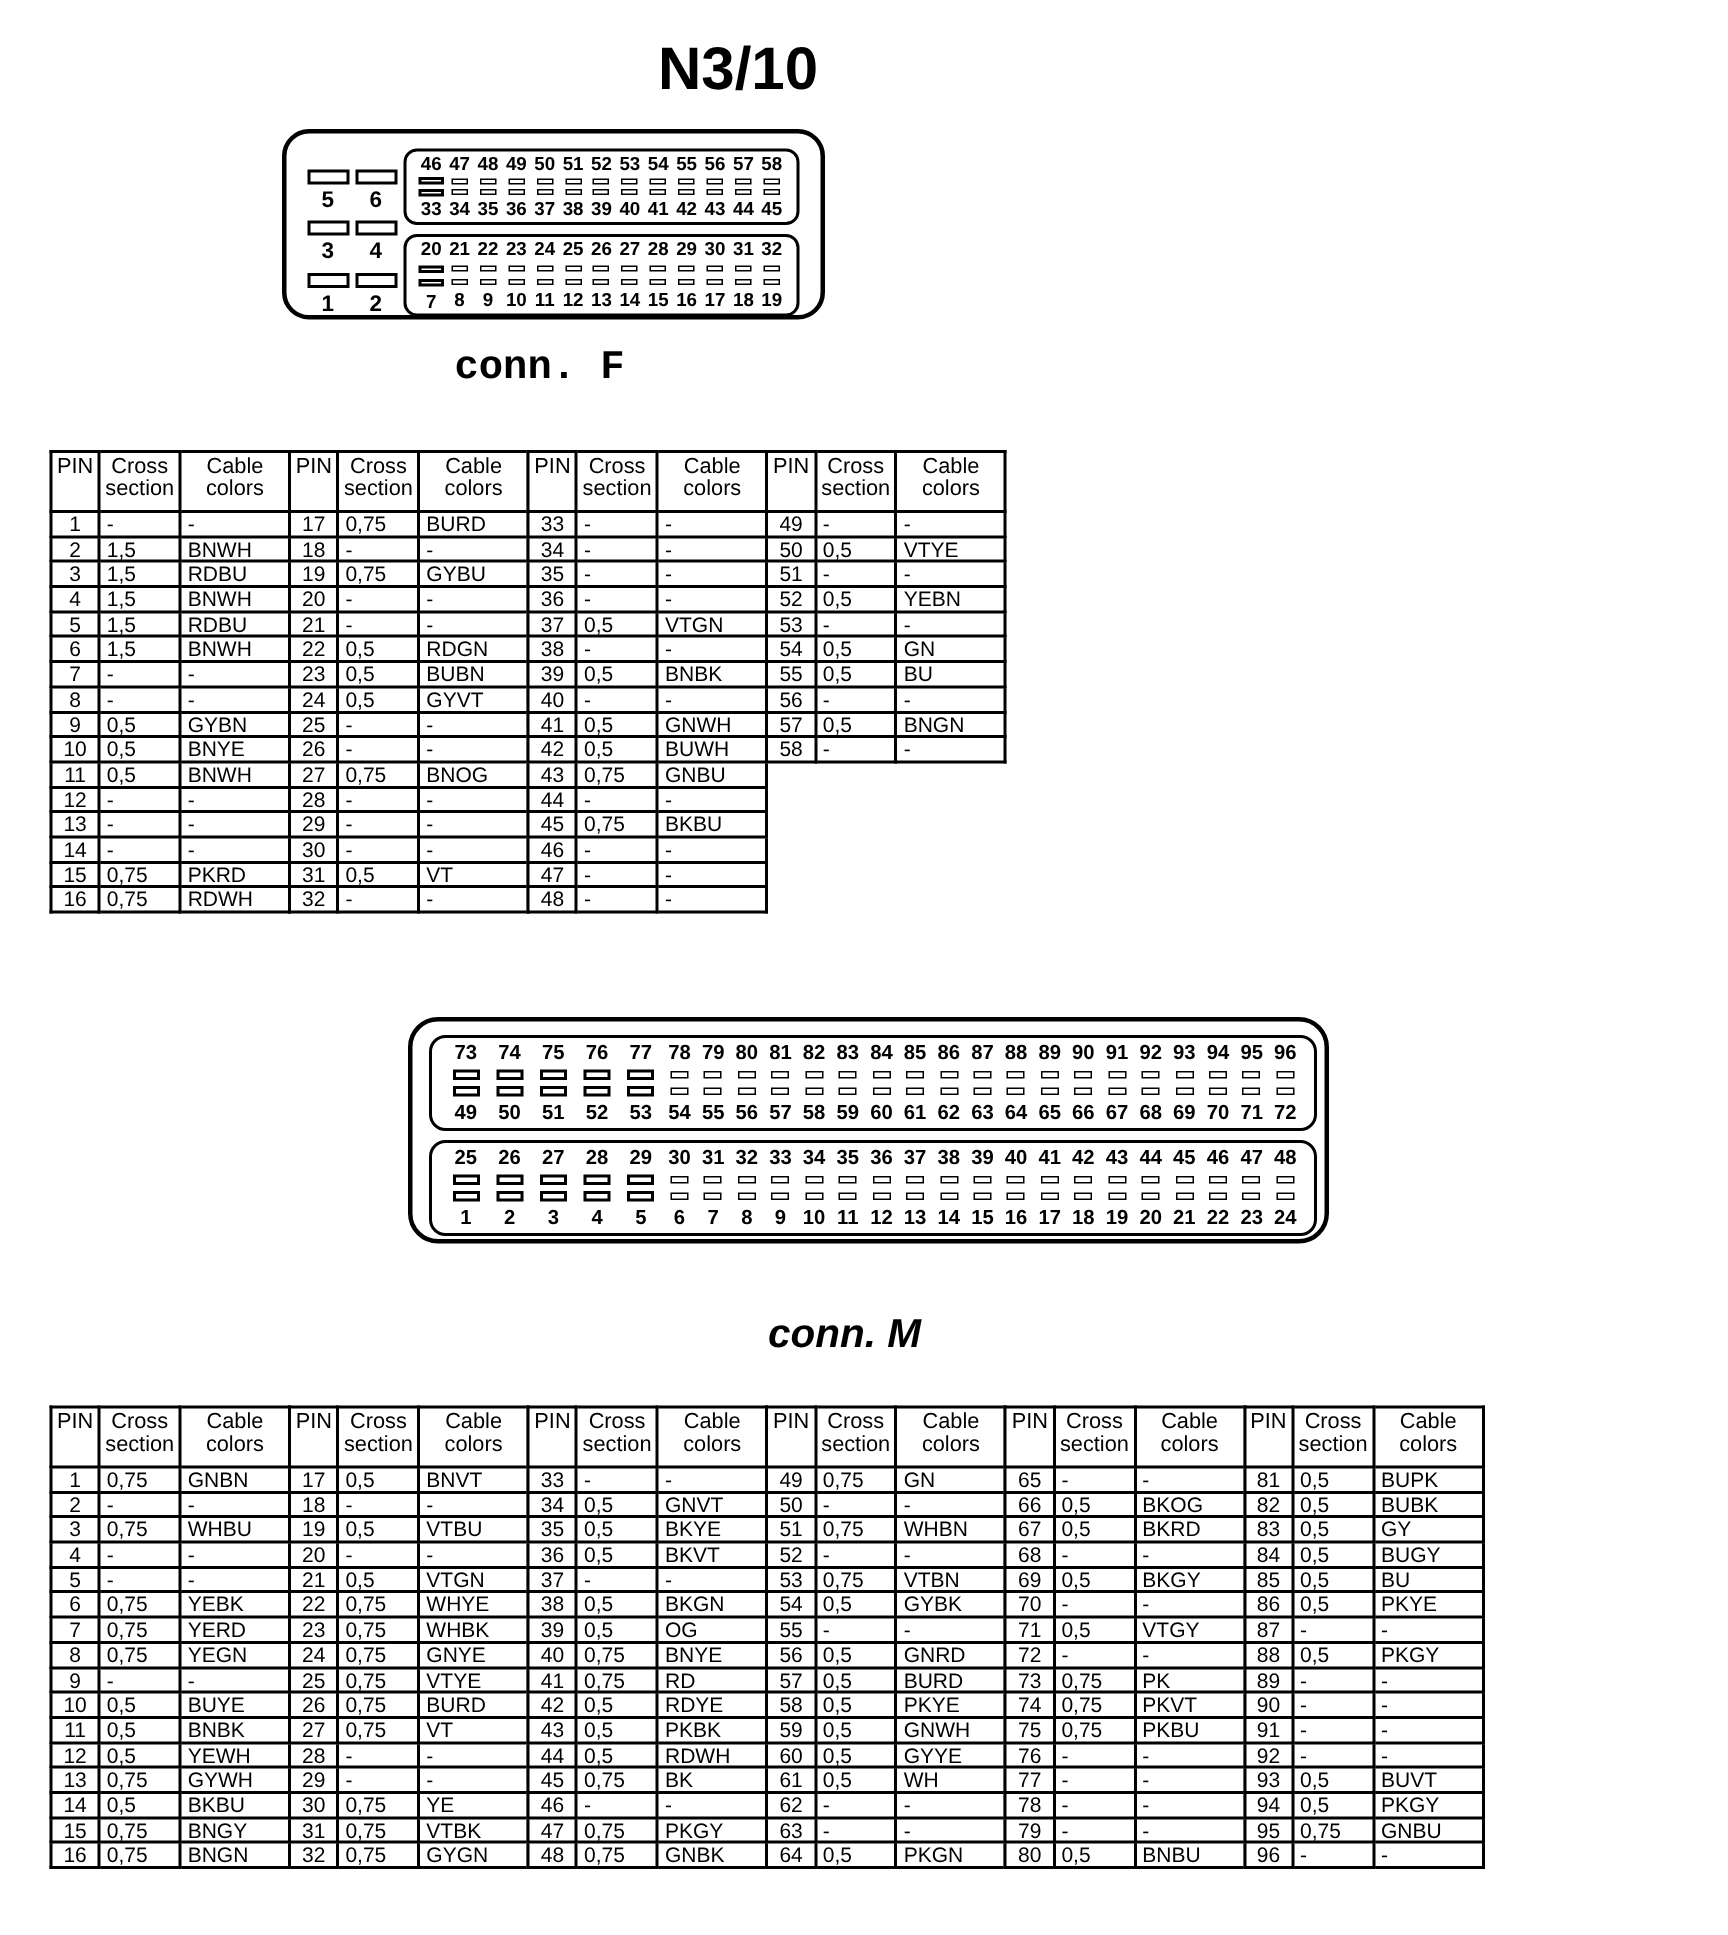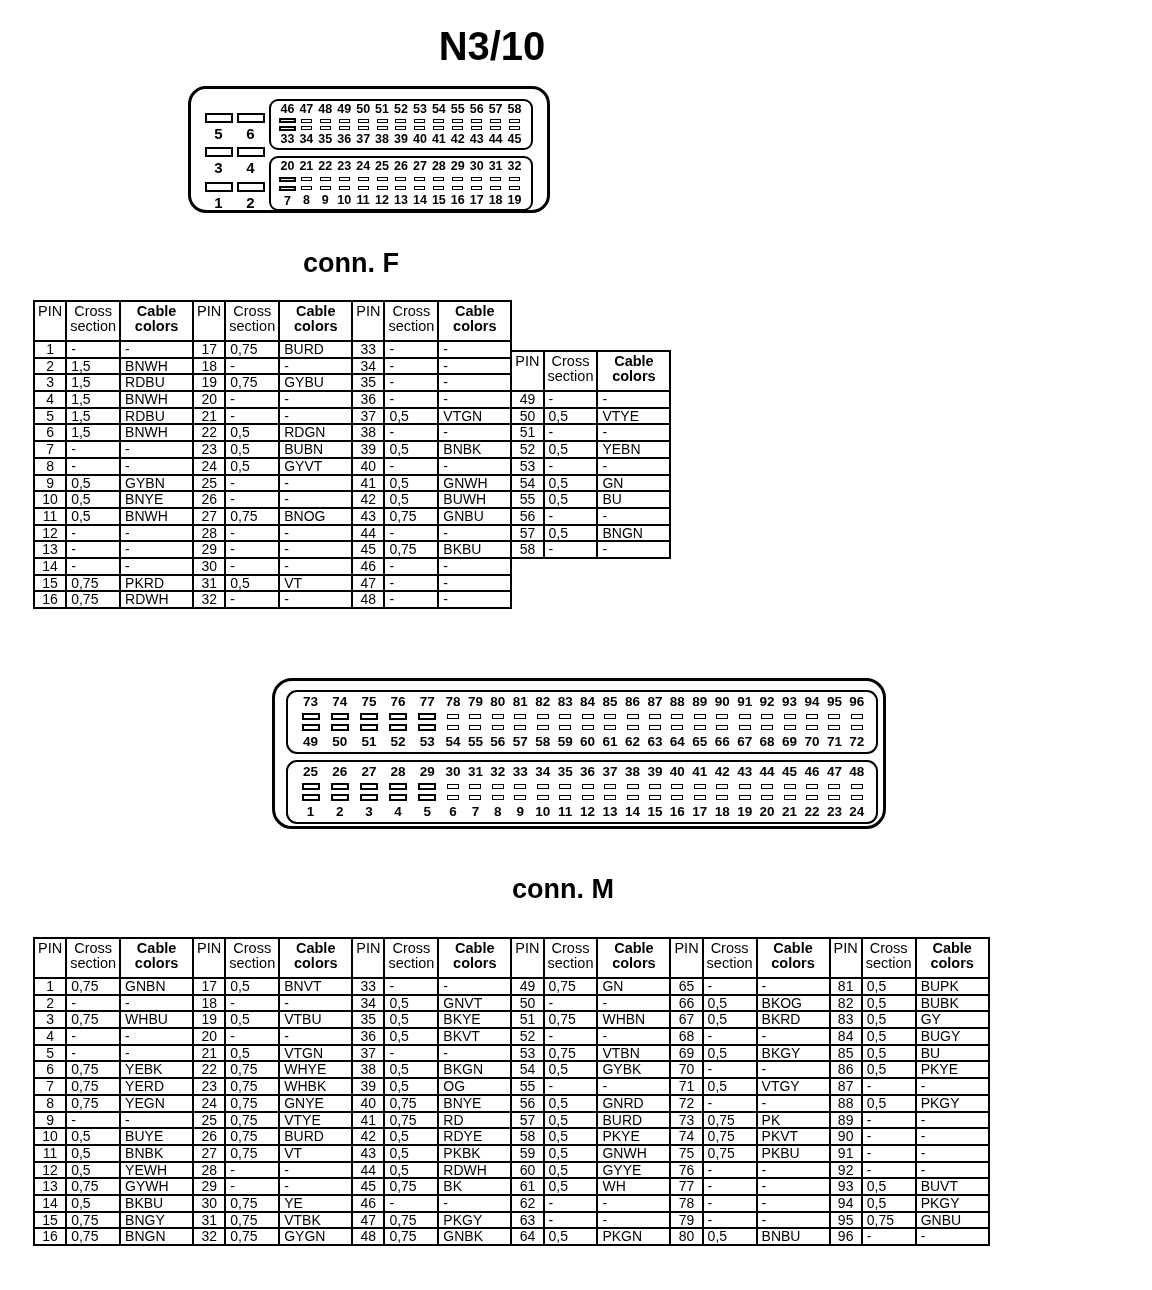--- a/index.html
+++ b/index.html
@@ -3,22 +3,22 @@
 <meta charset="utf-8">
 <style>
   * { margin:0; padding:0; box-sizing:border-box; }
   html,body { background:#fff; }
   body { font-family:"Liberation Sans", sans-serif; color:#000; }
   #canvas { position:relative; width:1152px; height:1290px; background:#ffffff; overflow:hidden; }
 
   .doc-title { position:absolute; left:392px; top:24px; width:200px; text-align:center;
                font-size:40px; font-weight:bold; }
   .section-heading { position:absolute; font-size:27px; font-weight:bold; }
-  .heading-f { left:303px; top:248px; }
-  .heading-m { left:512px; top:874px; }
+  .heading-f { left:303px; top:231px;font-family:Liberation Mono, monospace; }
+  .heading-m { left:512px; top:874px;font-style:italic; }
 
   
   .connector { position:absolute; border:3px solid #000; background:#fff; }
   .conn-f { left:188px; top:86px;  width:362px; height:127px; border-radius:18px; }
   .conn-m { left:272px; top:678px; width:614px; height:151px; border-radius:20px; }
 
   
   #connF-left { position:absolute; left:13px; top:24px; }
   .f-left-row { display:flex; gap:3px; margin-bottom:5px; }
   .f-big-col { display:flex; flex-direction:column; align-items:center; width:29px; }
@@ -41,32 +41,32 @@
   .conn-f .pin-num { font-size:12.5px; }
   .conn-m .pin-num { font-size:13.5px; }
   .pin-rect { background:#fff; }
   .conn-f .pin-rect { width:11px; height:4px; border:1.5px solid #000; }
   .conn-f .wide .pin-rect { width:17px; height:5px; border-width:2px; }
   .conn-m .pin-rect { width:12px; height:5px; border:1.5px solid #000; }
   .conn-m .wide .pin-rect { width:18px; height:7px; border-width:2px; }
   .conn-m .wide { flex:1.3; }
 
   
-  .table-row-flex { position:absolute; display:flex; align-items:center; }
+  .table-row-flex { position:absolute; display:flex; align-items:flex-start; }
   #tableF { left:33px; top:300px; }
   #tableM { left:33px; top:937px; }
   .pin-table { border-collapse:collapse; background:#fff; }
   .pin-table + .pin-table { margin-left:-2px; }
   .pin-table th, .pin-table td { border:2px solid #000; line-height:1.05; padding:0 3px; }
   .pin-table th { height:40px; font-weight:400; font-size:14.5px; text-align:center;
                   vertical-align:top; padding-top:2px; }
   .pin-table td { height:16.5px; font-size:14px; white-space:nowrap; vertical-align:middle; }
   th.h-pin  { width:30px; }
   th.h-cross{ width:52px; }
-  th.h-cable{ width:73px;font-weight:bold; }
+  th.h-cable{ width:73px; }
   td.c-pin  { text-align:center; }
   td.c-cross, td.c-cable { text-align:left; padding-left:4px; }
 </style>
 </head>
 <body>
 
 <div id="canvas">
 
   <div class="doc-title">N3/10</div>
 

